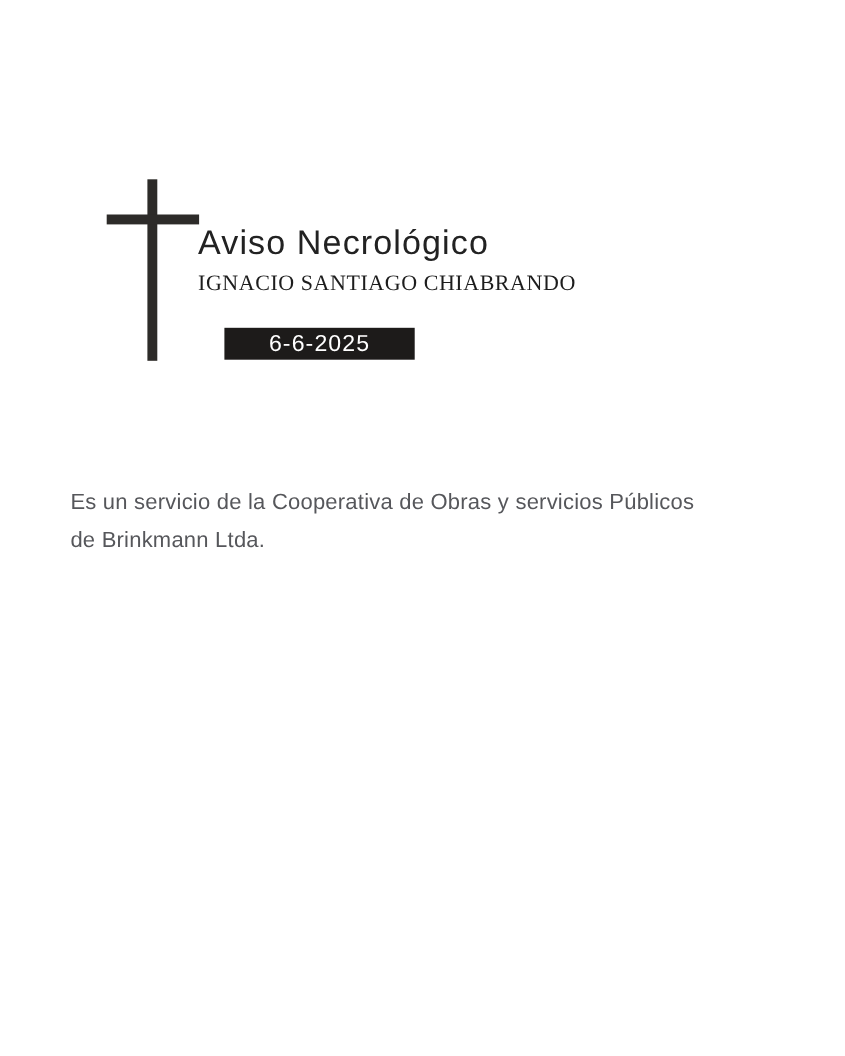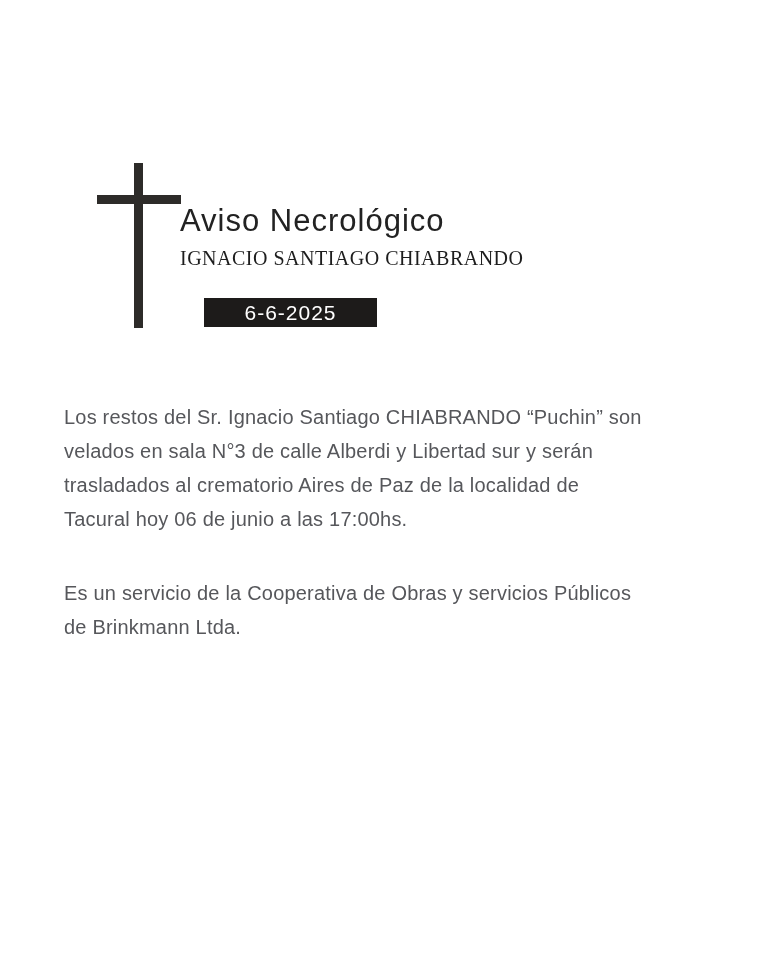--- a/index.html
+++ b/index.html
@@ -117,22 +117,18 @@
 
     <h2 class="deceased-name">IGNACIO SANTIAGO CHIABRANDO</h2>
 
     <div class="date-badge">
       <span>6-6-2025</span>
     </div>
   </header>
 
   <main class="body-text">
 
-    <p>Los restos del Sr. Ignacio Santiago CHIABRANDO “Puchin” son
-velados en sala N°3 de calle Alberdi y Libertad sur y serán
-trasladados al crematorio Aires de Paz de la localidad de
-Tacural hoy 06 de junio a las 17:00hs.</p>
 
     <p class="extra-gap">Es un servicio de la Cooperativa de Obras y servicios Públicos
 de Brinkmann Ltda.</p>
   </main>
 
 </div>
 
 </body></html>

